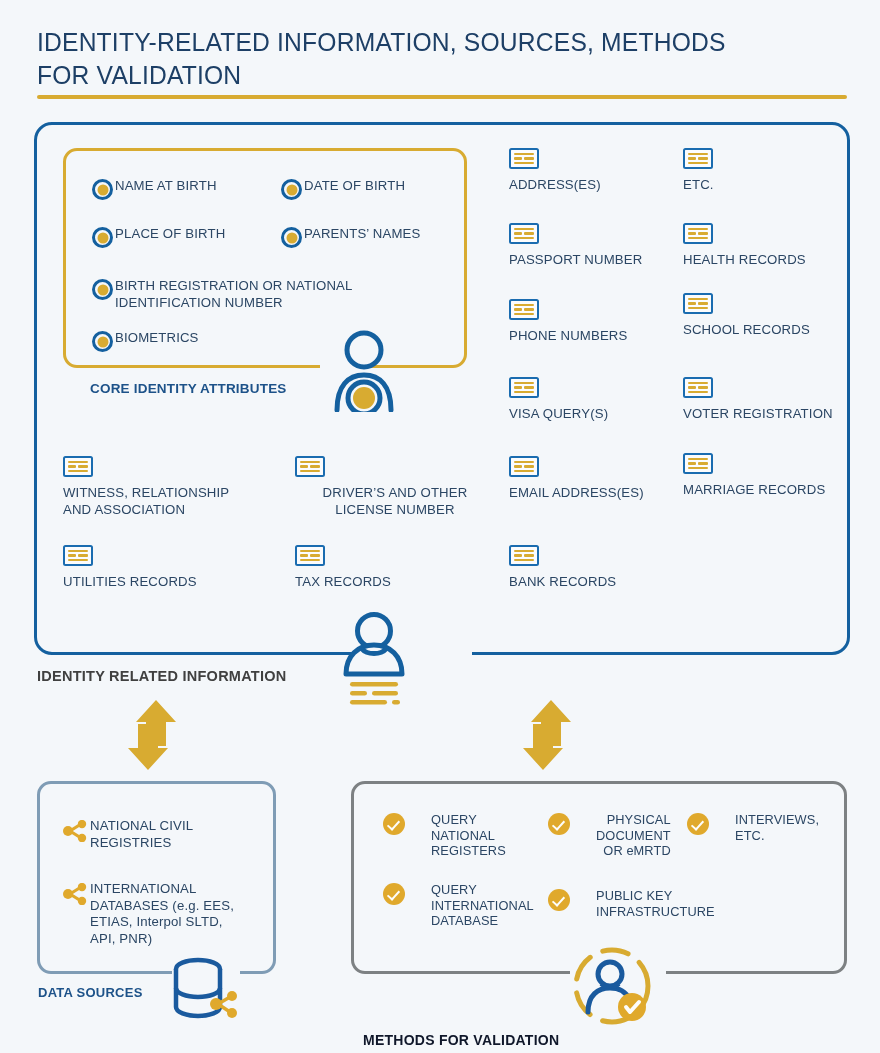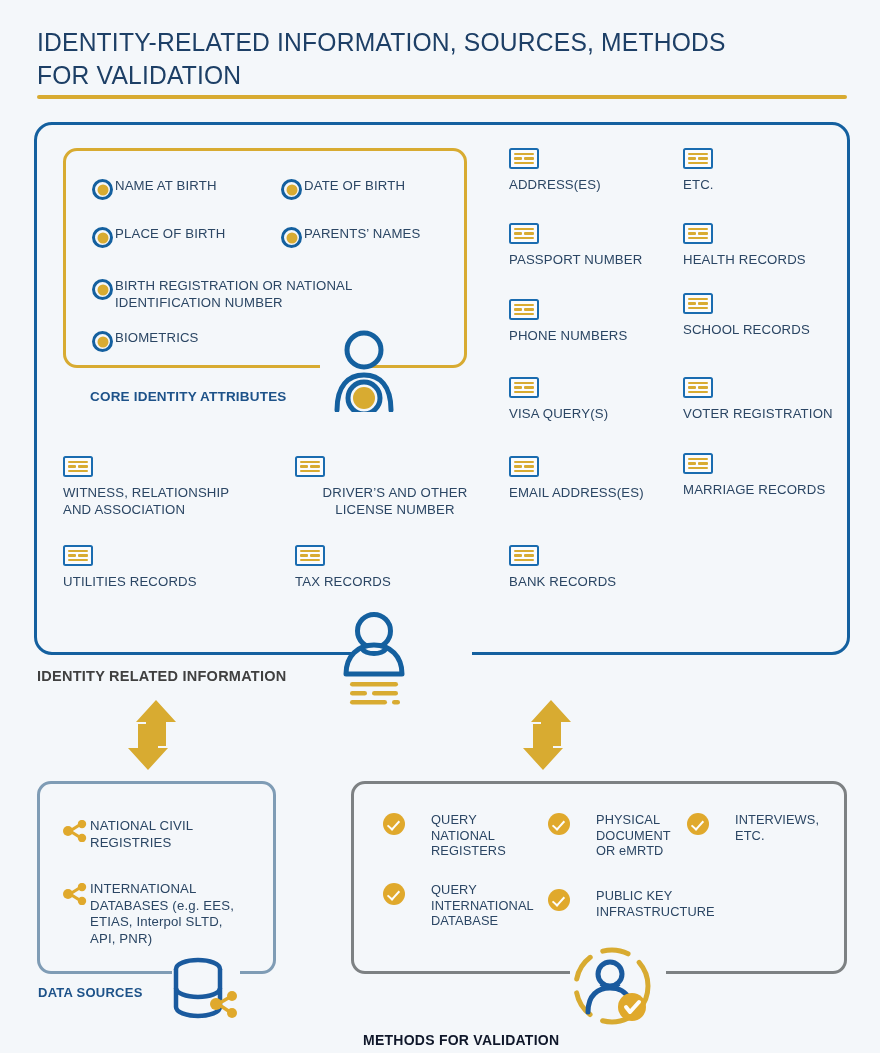--- a/index.html
+++ b/index.html
@@ -44,21 +44,21 @@
   
   .core-box{
     position:absolute;left:63px;top:148px;width:404px;height:220px;
     border:3.5px solid #d8ab31;border-radius:14px;box-sizing:border-box;
   }
   .core-notch{
     position:absolute;left:320px;top:357px;width:50px;height:20px;
     background:#f4f7fa;
   }
   .core-label{
-    position:absolute;left:90px;top:389px;
+    position:absolute;left:90px;top:381px;
     font-size:13.5px;font-weight:bold;letter-spacing:.2px;color:#1d5289;
   }
 
   
   .bullet-row{position:absolute;display:flex;align-items:flex-start;gap:2px;}
   .donut{
     width:21px;height:21px;border-radius:50%;
     border:3px solid #14609f;box-sizing:border-box;
     background:#f4f7fa;position:relative;flex:0 0 auto;margin-top:1px;
   }
@@ -443,21 +443,21 @@
   <div class="mv-box"></div>
   <div class="mv-notch"></div>
   <div class="mv-label">METHODS FOR VALIDATION</div>
 
   <div class="check-row" style="left:383px;top:812px;width:115px;">
     <span class="check-circle"></span>
     <span class="check-text">QUERY
 NATIONAL
 REGISTERS</span>
   </div>
-  <div class="check-row" style="left:548px;top:812px;width:120px;">
+  <div class="check-row" style="left:548px;top:812px;width:120px;text-align:right;">
     <span class="check-circle"></span>
     <span class="check-text">PHYSICAL
 DOCUMENT
 OR eMRTD</span>
   </div>
   <div class="check-row" style="left:687px;top:812px;width:130px;">
     <span class="check-circle"></span>
     <span class="check-text">INTERVIEWS,
 ETC.</span>
   </div>

